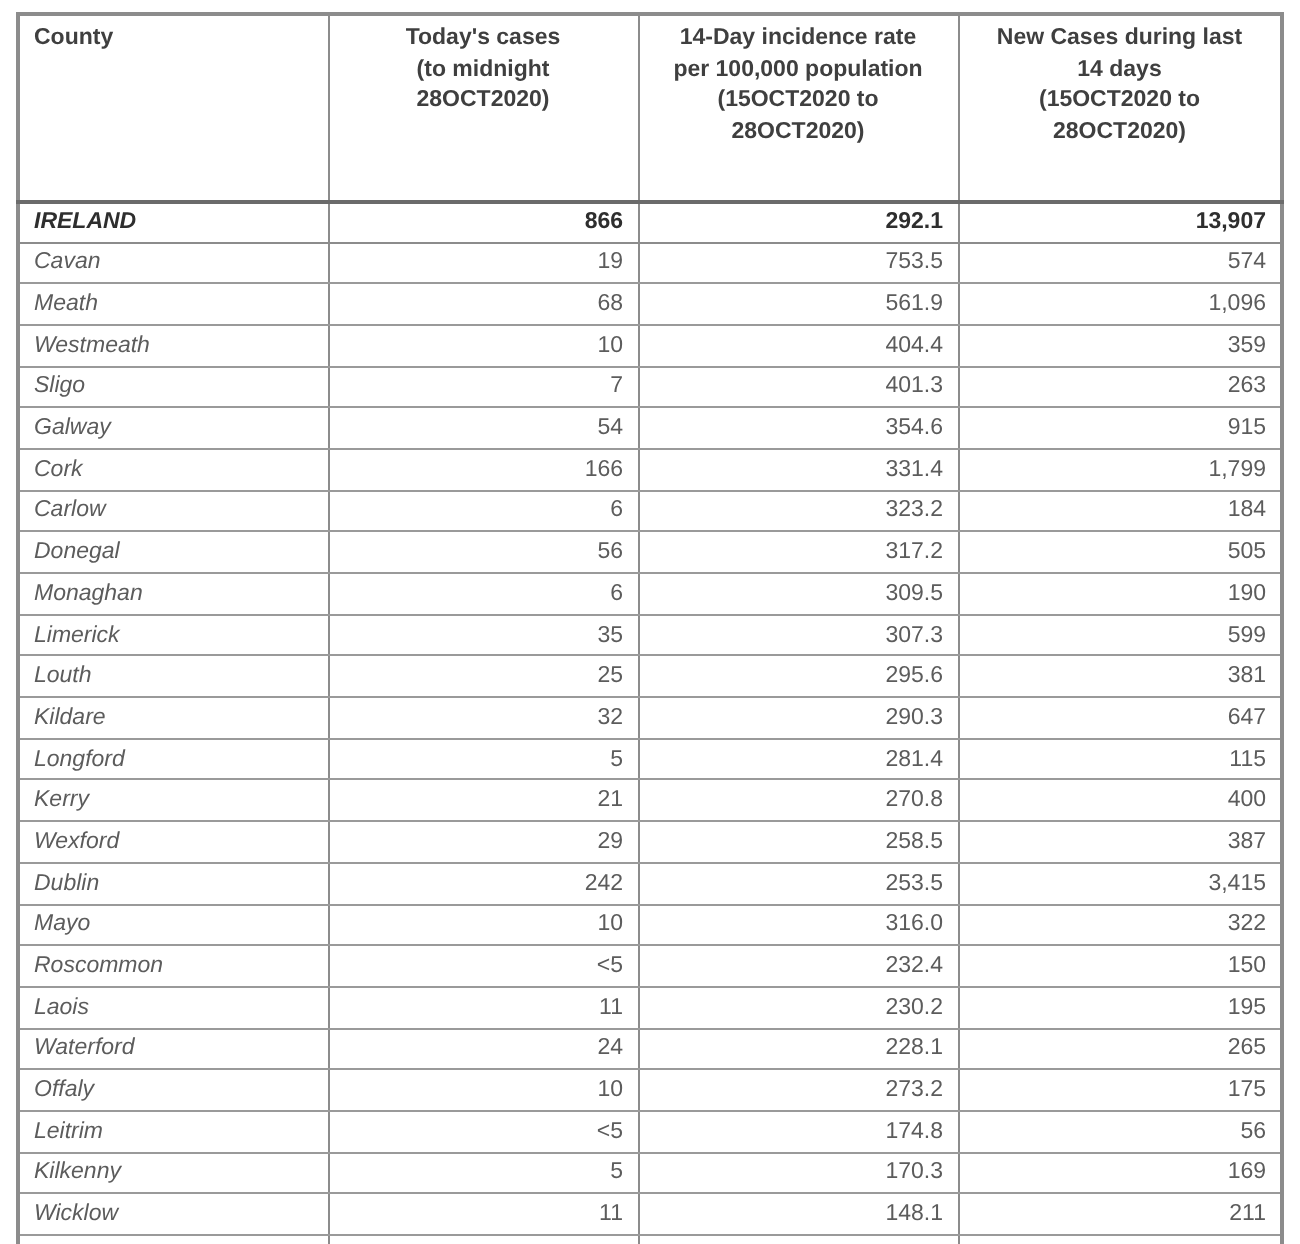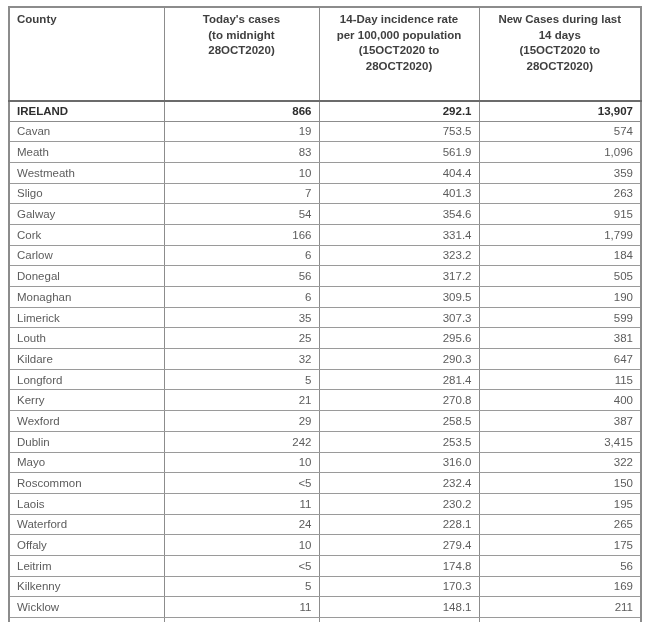--- a/index.html
+++ b/index.html
@@ -77,21 +77,21 @@
     border-right: 1px solid #8c8c8c;
     padding: 2px 7px 2px 7px;
     height: 20.7px;
     box-sizing: border-box;
     white-space: nowrap;
     overflow: hidden;
   }
   tbody tr.data-row td:last-child { border-right: none; }
   tbody tr.data-row:last-child td { border-bottom: none; }
 
-  td.cell-county { text-align: left; }
+  td.cell-county { text-align: left; font-style: italic; }
   td.cell-num    { text-align: right; }
 </style>
 </head>
 <body>
 
 <div id="table-wrap">
   <table class="covid-table">
     <colgroup>
       <col class="c-county">
       <col class="c-today">
@@ -130,21 +130,21 @@
           <td class="cell-num">13,907</td>
         </tr>
         <tr class="data-row">
           <td class="cell-county">Cavan</td>
           <td class="cell-num">19</td>
           <td class="cell-num">753.5</td>
           <td class="cell-num">574</td>
         </tr>
         <tr class="data-row">
           <td class="cell-county">Meath</td>
-          <td class="cell-num">83</td>
+          <td class="cell-num">68</td>
           <td class="cell-num">561.9</td>
           <td class="cell-num">1,096</td>
         </tr>
         <tr class="data-row">
           <td class="cell-county">Westmeath</td>
           <td class="cell-num">10</td>
           <td class="cell-num">404.4</td>
           <td class="cell-num">359</td>
         </tr>
         <tr class="data-row">
@@ -245,21 +245,21 @@
         </tr>
         <tr class="data-row">
           <td class="cell-county">Waterford</td>
           <td class="cell-num">24</td>
           <td class="cell-num">228.1</td>
           <td class="cell-num">265</td>
         </tr>
         <tr class="data-row">
           <td class="cell-county">Offaly</td>
           <td class="cell-num">10</td>
-          <td class="cell-num">279.4</td>
+          <td class="cell-num">273.2</td>
           <td class="cell-num">175</td>
         </tr>
         <tr class="data-row">
           <td class="cell-county">Leitrim</td>
           <td class="cell-num">&lt;5</td>
           <td class="cell-num">174.8</td>
           <td class="cell-num">56</td>
         </tr>
         <tr class="data-row">
           <td class="cell-county">Kilkenny</td>

